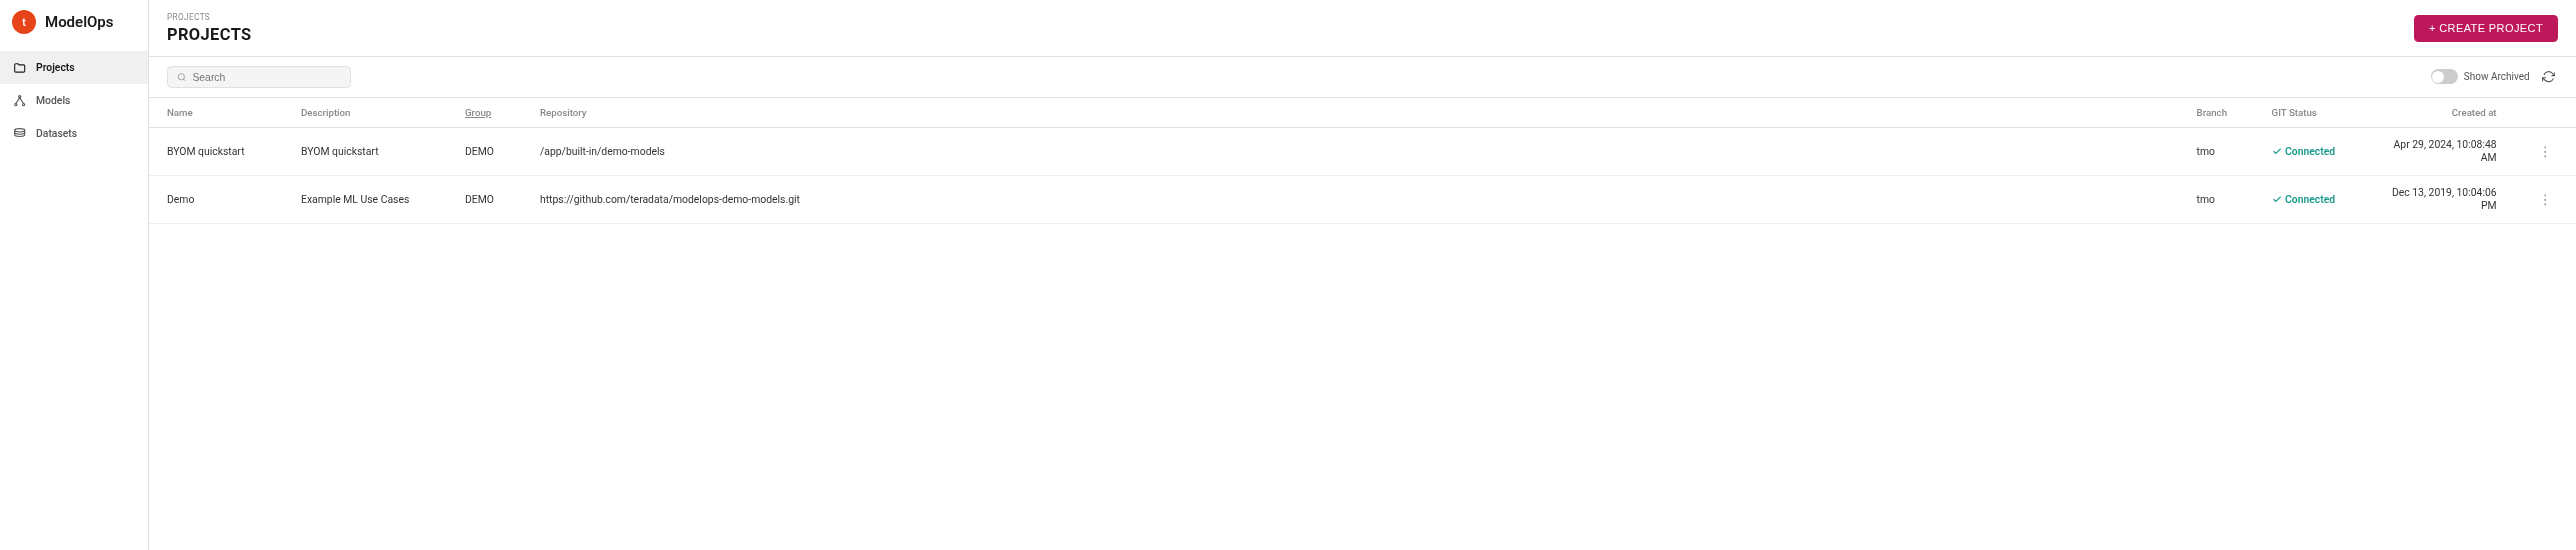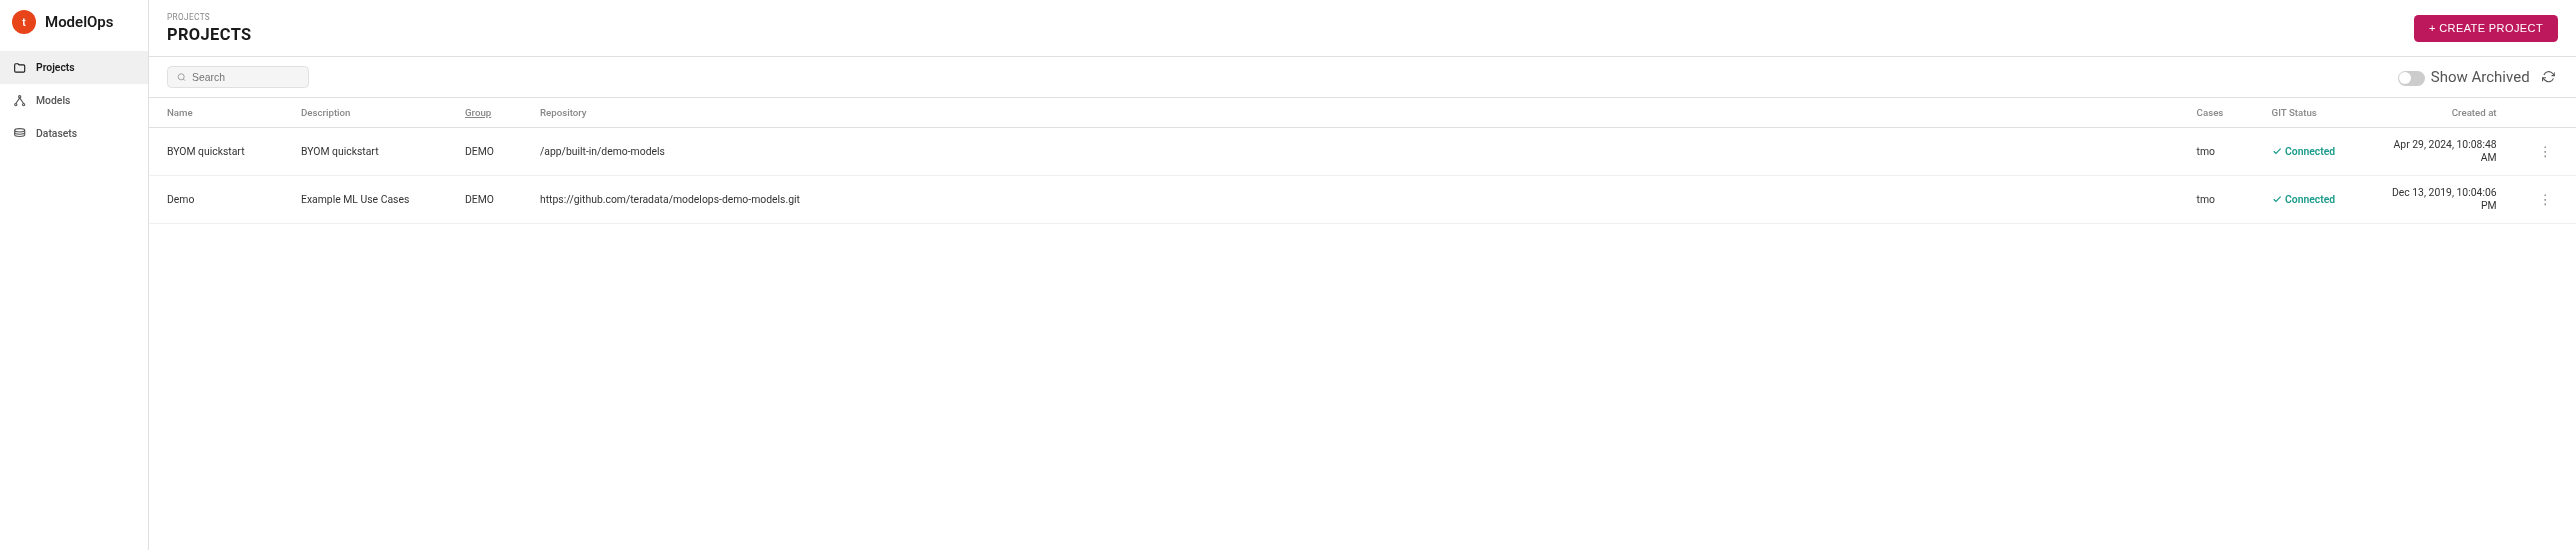--- a/index.html
+++ b/index.html
@@ -150,40 +150,40 @@
       border-bottom: 0.7px solid #e0e0e0;
     }
     .search-container {
       display: flex;
       align-items: center;
       gap: 6px;
       background: #f5f5f5;
       border: 0.7px solid #e0e0e0;
       border-radius: 4.5px;
       padding: 4.5px 9px;
-      width: 142px;
+      width: 184px;
     }
     .search-input {
       border: none;
       background: transparent;
       font-size: 10.4px;
       color: #888;
       outline: none;
       width: 100%;
     }
     .toolbar-right {
       display: flex;
       align-items: center;
       gap: 9px;
     }
     .show-archived {
       display: flex;
-      align-items: flex-end;
+      align-items: center;
       gap: 6px;
-      font-size: 15px;
+      font-size: 10px;
       color: #555;
     }
     .toggle {
       width: 27px;
       height: 15px;
       background: #ccc;
       border-radius: 7.5px;
       position: relative;
       cursor: pointer;
     }
@@ -357,21 +357,21 @@
   </div>
 
   <div class="table-container">
     <table>
       <thead>
         <tr>
           <th class="col-name">Name</th>
           <th class="col-desc">Description</th>
           <th class="col-group">Group</th>
           <th class="col-repo">Repository</th>
-          <th class="col-branch">Cases</th>
+          <th class="col-branch">Branch</th>
           <th class="col-gitstatus">GIT Status</th>
           <th class="col-created">Created at</th>
           <th class="col-actions"></th>
         </tr>
       </thead>
       <tbody>
         <tr>
           <td>BYOM quickstart</td>
           <td>BYOM quickstart</td>
           <td>DEMO</td>

